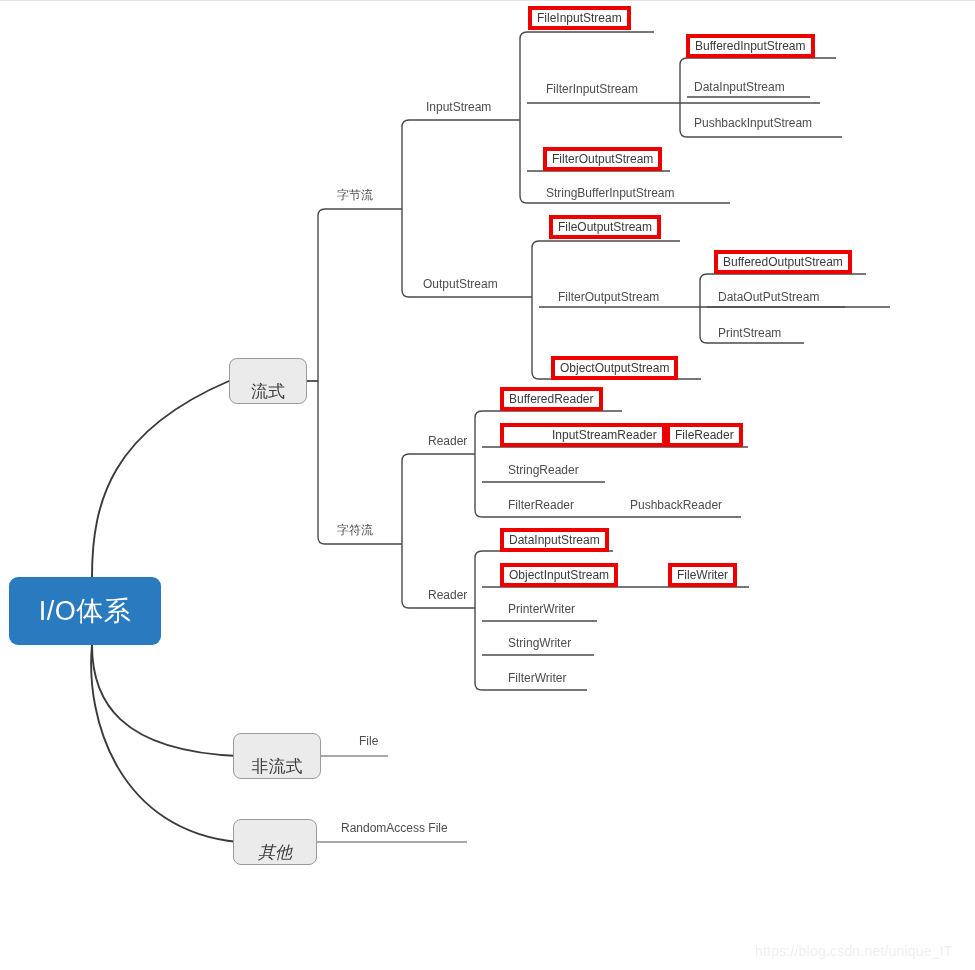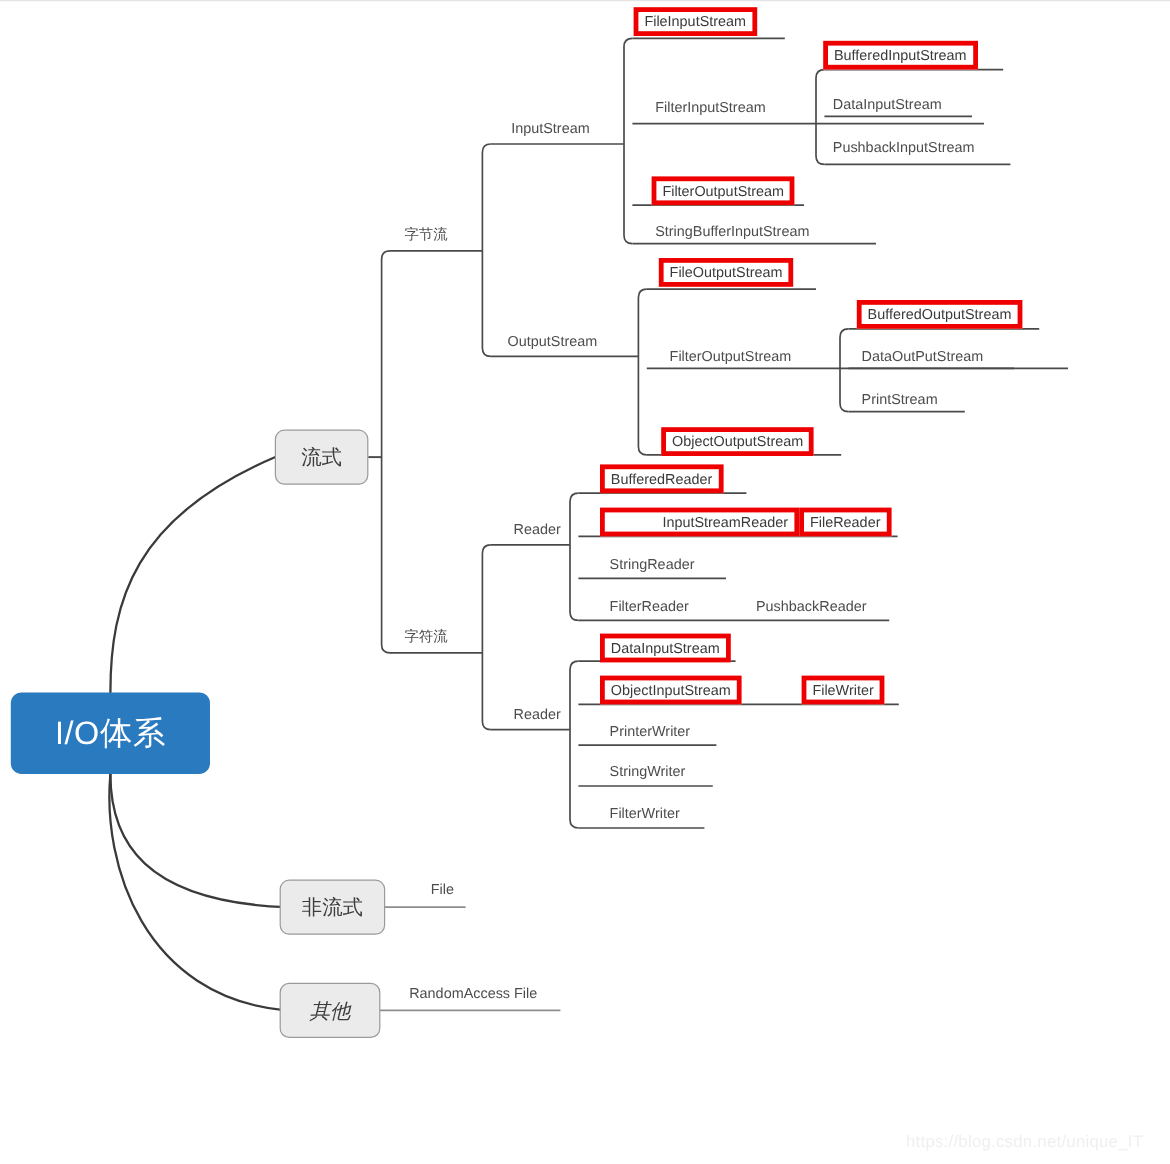--- a/index.html
+++ b/index.html
@@ -35,21 +35,21 @@
     align-items: center;
     justify-content: center;
     border-radius: 9px;
     color: #ffffff;
     font-size: 27px;
     letter-spacing: 0.5px;
   }
   
   .branch-node {
     display: flex;
-    align-items: center;
+    align-items: flex-end;
     justify-content: center;
     background: #ebebeb;
     border: 1px solid #9a9a9a;
     border-radius: 8px;
     color: #3c3c3c;
     font-size: 17px;
   }
   
   .leaf-label {
     display: flex;
@@ -148,21 +148,21 @@
     </g>
 
     <g fill="none" stroke="#8d8d8d" stroke-width="1.5">
 
       <path d="M 318,755 L 388,755"></path>
 
       <path d="M 308,841 L 467,841"></path>
     </g>
   </svg>
 
-  <div class="node root-node" style="left:9px; top:576px; width:166px; height:68px; background:#2a7ac0;">
+  <div class="node root-node" style="left:9px; top:576px; width:152px; height:68px; background:#2a7ac0;">
     <span>I/O体系</span>
   </div>
 
   <div class="node branch-node" style="left:229px; top:357px; width:78px; height:46px;">
     <span>流式</span>
   </div>
 
   <div class="node branch-node" style="left:233px; top:732px; width:88px; height:46px;font-family:Liberation Mono, monospace;">
     <span>非流式</span>
   </div>

